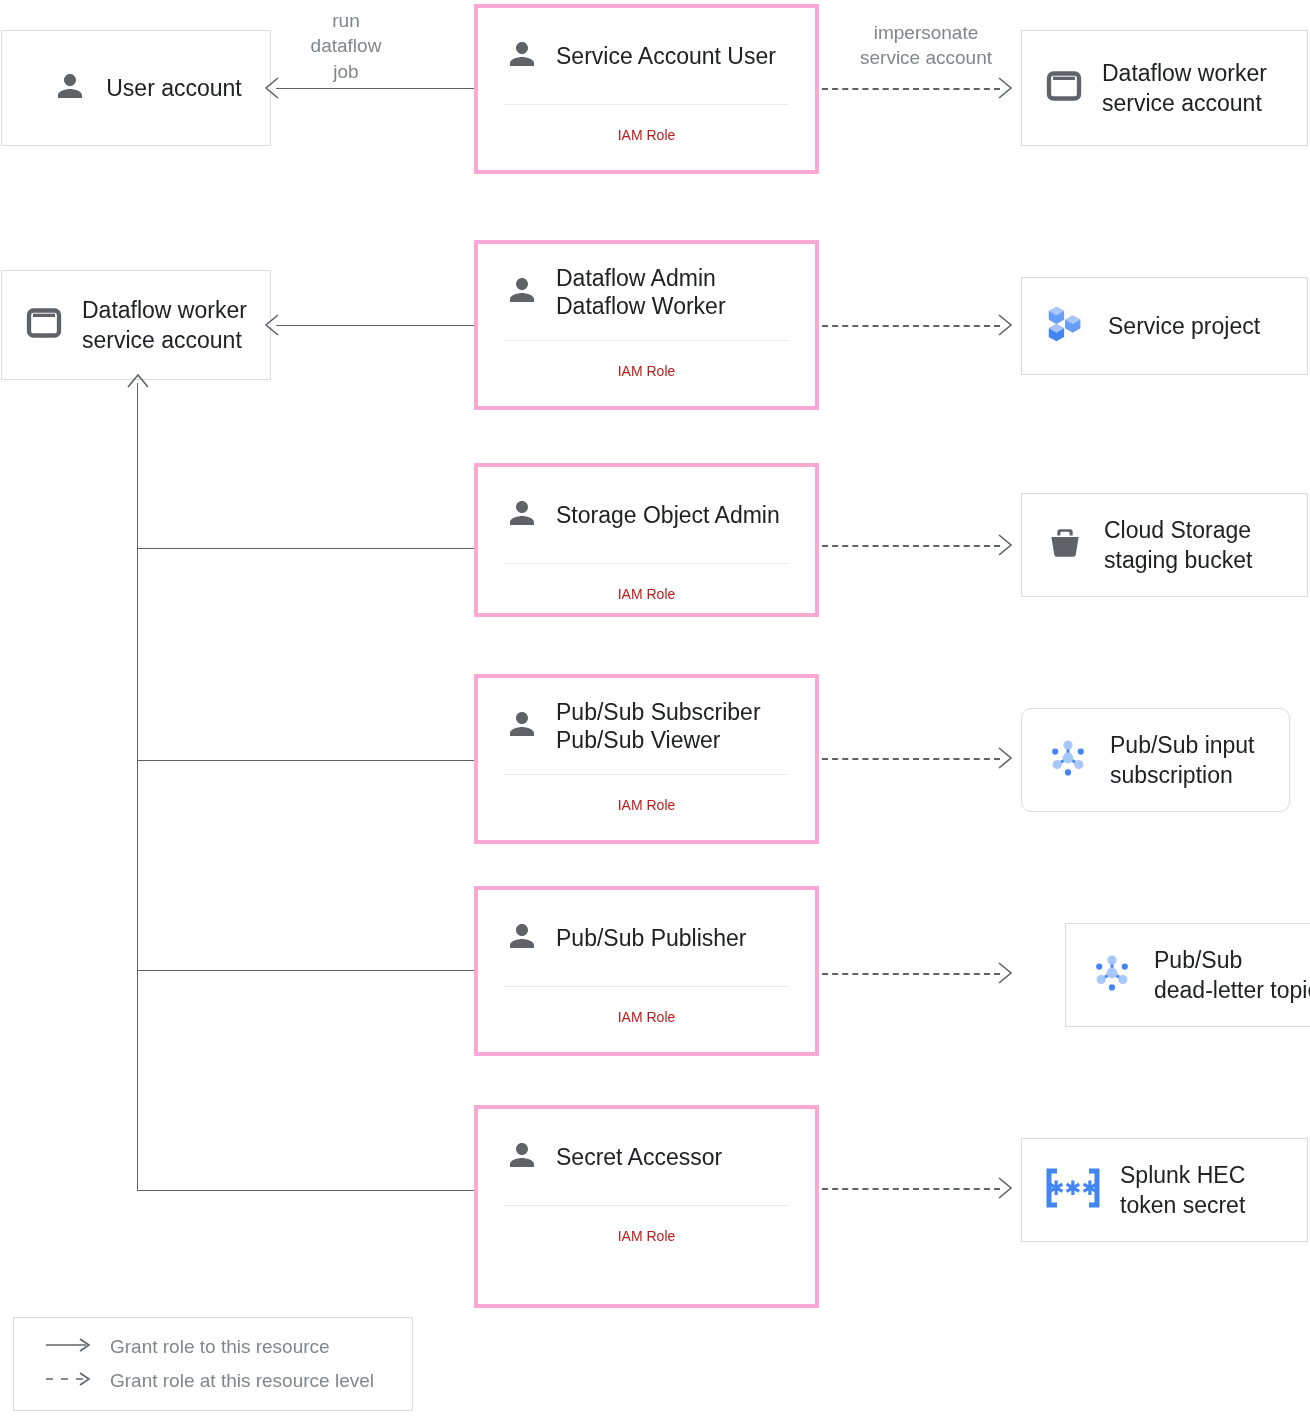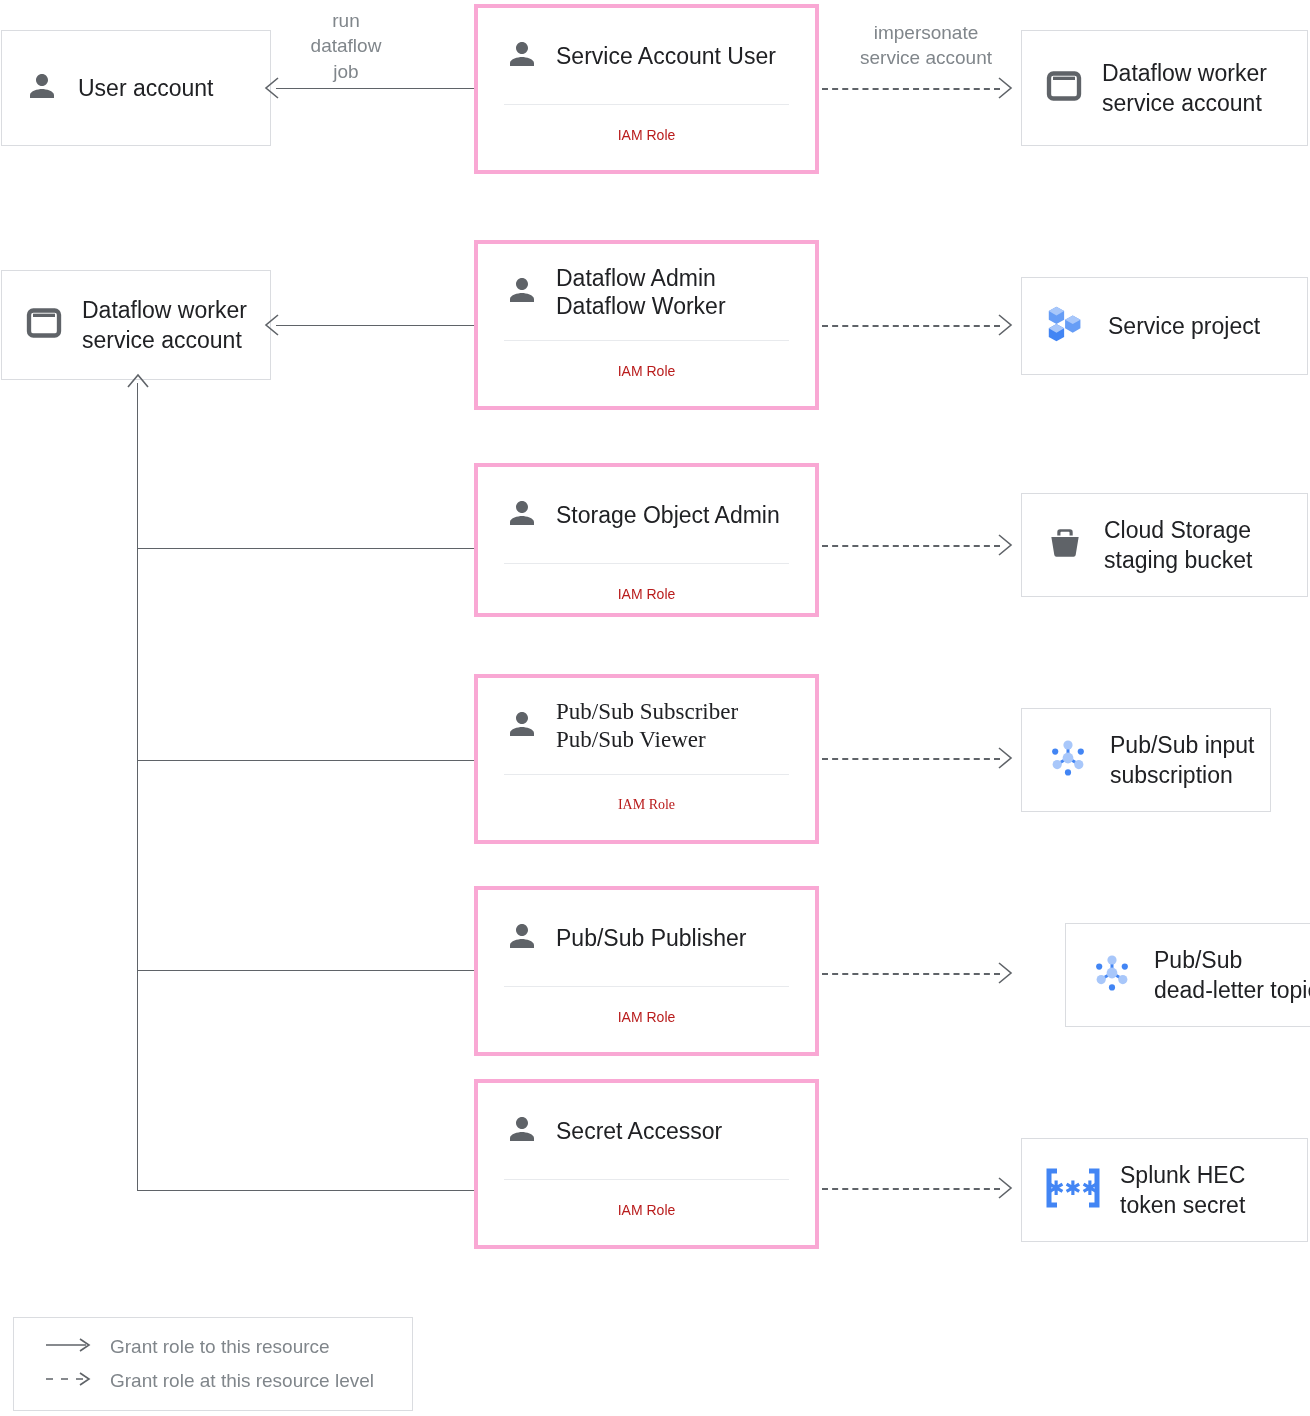--- a/index.html
+++ b/index.html
@@ -118,21 +118,21 @@
   .legend-text {
     font-size: 19px;
     color: #80868b;
   }
 </style>
 </head>
 <body>
 
 <div id="canvas">
 
-  <div class="box entity" style="left:1px; top:30px; width:270px; height:116px;">
+  <div class="box entity" style="left:1px; top:30px; width:270px; height:116px;justify-content:center;">
     <span class="icon">
       <svg width="36" height="36" viewBox="0 0 24 24">
           <path fill="#5f6368" d="M12 12c2.21 0 4-1.79 4-4s-1.79-4-4-4-4 1.79-4 4 1.79 4 4 4zm0 2c-2.67 0-8 1.34-8 4v2h16v-2c0-2.66-5.33-4-8-4z"></path>
         </svg>
     </span>
     <span class="ent-label">User account</span>
   </div>
 
   <div class="role-card" style="left:474px; top:4px; width:345px; height:170px;">
     <div class="role-top">
@@ -266,42 +266,42 @@
     <span class="icon">
       <svg width="42" height="42" viewBox="0 0 24 24">
         <path fill="#5f6368" d="M9.2 4.2h5.6a1.6 1.6 0 0 1 1.6 1.6v1.9h-1.8V6.1a.5.5 0 0 0-.5-.5H9.9a.5.5 0 0 0-.5.5v1.6H7.6V5.8a1.6 1.6 0 0 1 1.6-1.6z"></path>
         <path fill="#5f6368" d="M4.2 8.6h15.6l-1.7 10.2a1.2 1.2 0 0 1-1.2 1H7.1a1.2 1.2 0 0 1-1.2-1L4.2 8.6z"></path>
       </svg>
     </span>
     <span class="ent-label">Cloud Storage
 staging bucket</span>
   </div>
 
-  <div class="role-card" style="left:474px; top:674px; width:345px; height:170px;font-family:Liberation Serif, serif;">
+  <div class="role-card" style="left:474px; top:674px; width:345px; height:170px;">
     <div class="role-top">
       <span class="icon">
         <svg width="36" height="36" viewBox="0 0 24 24">
             <path fill="#5f6368" d="M12 12c2.21 0 4-1.79 4-4s-1.79-4-4-4-4 1.79-4 4 1.79 4 4 4zm0 2c-2.67 0-8 1.34-8 4v2h16v-2c0-2.66-5.33-4-8-4z"></path>
           </svg>
       </span>
       <span class="role-title">Pub/Sub Subscriber
 Pub/Sub Viewer</span>
     </div>
     <div class="role-divider"></div>
     <div class="role-sub">IAM Role</div>
   </div>
 
   <div class="dash-h" style="left:822px; top:758px; width:178px;"></div>
   <div class="arrowhead" style="left:996px; top:746px;">
     <svg width="18" height="24" viewBox="0 0 18 24">
         <path d="M3 2 L15 12 L3 22" fill="none" stroke="#5f6368" stroke-width="1.6"></path>
       </svg>
   </div>
 
-  <div class="box entity" style="left:1021px; top:708px; width:250px; height:104px;">
+  <div class="box entity" style="left:1021px; top:708px; width:269px; height:104px;border-radius:10px;">
     <span class="icon">
       <svg width="48" height="48" viewBox="0 0 48 48">
         <line x1="24" y1="24" x2="24" y2="12" stroke="#4285f4" stroke-width="3"></line>
         <line x1="24" y1="24" x2="13.6" y2="30" stroke="#4285f4" stroke-width="3"></line>
         <line x1="24" y1="24" x2="34.4" y2="30" stroke="#4285f4" stroke-width="3"></line>
         <circle cx="24" cy="24" r="5.4" fill="#a8c7fa"></circle>
         <circle cx="24" cy="11" r="4.6" fill="#a8c7fa"></circle>
         <circle cx="13.2" cy="30.6" r="4.6" fill="#a8c7fa"></circle>
         <circle cx="34.8" cy="30.6" r="4.6" fill="#a8c7fa"></circle>
         <circle cx="11.2" cy="17.6" r="3.1" fill="#4285f4"></circle>
@@ -345,21 +345,21 @@
         <circle cx="34.8" cy="30.6" r="4.6" fill="#a8c7fa"></circle>
         <circle cx="11.2" cy="17.6" r="3.1" fill="#4285f4"></circle>
         <circle cx="36.8" cy="17.6" r="3.1" fill="#4285f4"></circle>
         <circle cx="24" cy="38.4" r="3.1" fill="#4285f4"></circle>
       </svg>
     </span>
     <span class="ent-label">Pub/Sub
 dead-letter topic</span>
   </div>
 
-  <div class="role-card" style="left:474px; top:1079px; width:345px; height:170px;">
+  <div class="role-card" style="left:474px; top:1105px; width:345px; height:203px;">
     <div class="role-top">
       <span class="icon">
         <svg width="36" height="36" viewBox="0 0 24 24">
             <path fill="#5f6368" d="M12 12c2.21 0 4-1.79 4-4s-1.79-4-4-4-4 1.79-4 4 1.79 4 4 4zm0 2c-2.67 0-8 1.34-8 4v2h16v-2c0-2.66-5.33-4-8-4z"></path>
           </svg>
       </span>
       <span class="role-title">Secret Accessor</span>
     </div>
     <div class="role-divider"></div>
     <div class="role-sub">IAM Role</div>

